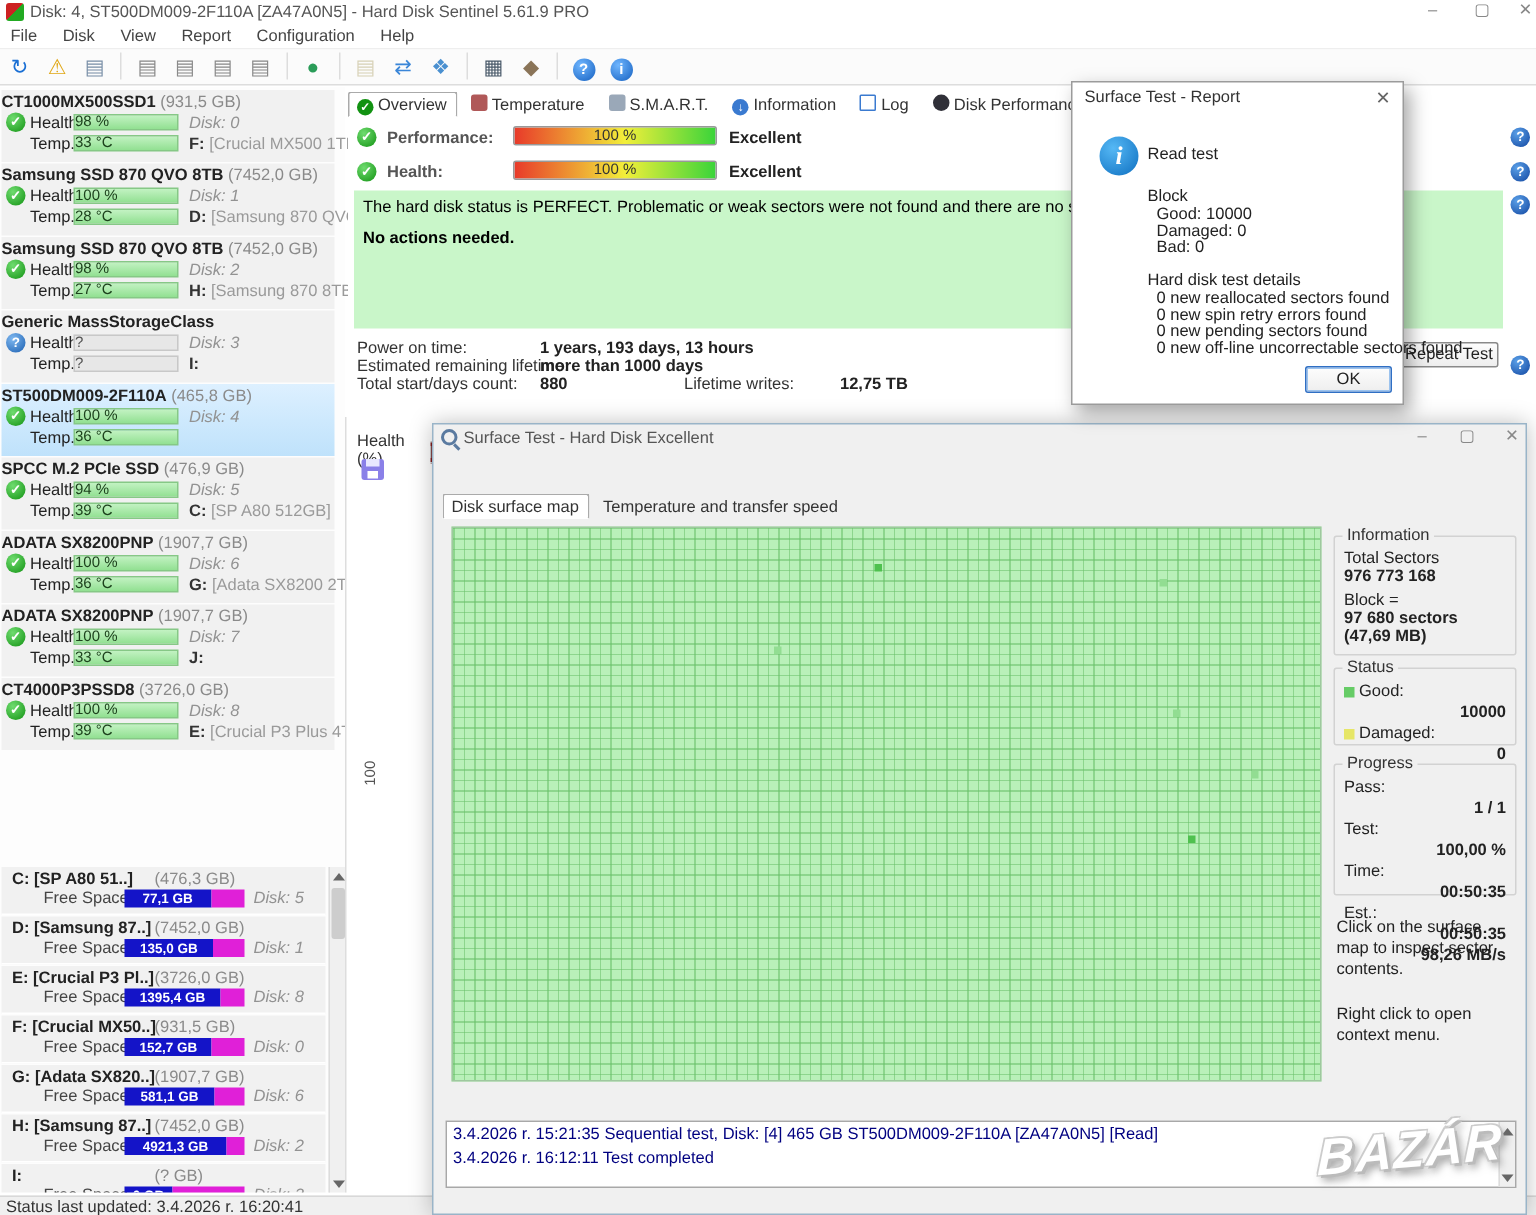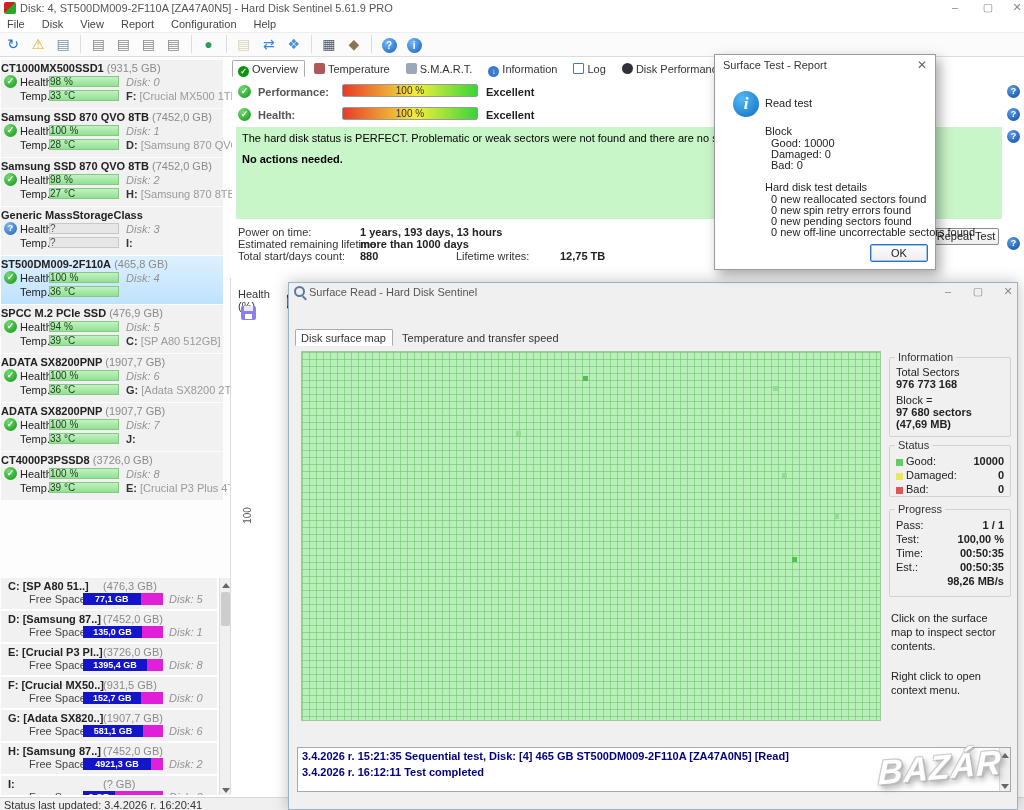--- a/index.html
+++ b/index.html
@@ -99,26 +99,26 @@
   #stop-btn { left:584px; top:4px; width:62px; height:18px; color:#9a9a9a; line-height:16px; border-color:#b8b8b8; }
   #close-btn { left:652px; top:4px; width:62px; height:18px; line-height:16px; border:1px solid #4a4a4a; }
   #surf-tabs { position:absolute; left:6px; top:46px; height:17px; }
   .map { position:absolute; left:12px; top:68px; width:580px; height:370px; background:#b9f0b9; border:1px solid #9fc89f;
          background-image:repeating-linear-gradient(to right, rgba(105,192,105,.55) 0 1px, transparent 1px 7px),
                           repeating-linear-gradient(to bottom, rgba(105,192,105,.55) 0 1px, transparent 1px 7px); }
   .dot { position:absolute; width:5px; height:5px; }
   .groupbox { position:absolute; left:600px; width:122px; border:1px solid #d2d2d2; border-radius:2px; background:#f0f0f0; }
   .gb-title { position:absolute; left:5px; top:-7px; background:#f0f0f0; padding:0 3px; color:#333; }
   .gb-body { padding:8px 6px 5px 6px; }
-  .gb-row { display:flex; justify-content:space-between; line-height:14px; }
+  .gb-row { display:flex; justify-content:space-between; line-height:14px;flex-direction:column; }
   .gb-row b { text-align:right; }
   .sq { display:inline-block; width:7px; height:7px; margin-right:3px; vertical-align:-1px; }
   .hint { position:absolute; left:602px; width:118px; color:#222; line-height:14px; }
   #logbox { position:absolute; left:8px; top:464px; width:714px; height:45px; background:#fff; border:1px solid #a8a8a8; overflow:hidden; }
-  .logline { color:#000080; font-weight:bold; line-height:14px; padding:1px 4px; white-space:nowrap; }
+  .logline { color:#000080; font-weight:normal; line-height:14px; padding:1px 4px; white-space:nowrap; }
   #surf-status { position:absolute; left:0; top:514px; width:100%; height:13px; background:#f0f0f0; border-top:1px solid #d8d8d8; }
   #surf-status span { position:absolute; top:1px; color:#333; }
 
   
   #watermark { left:878px; top:748px; z-index:50; font-size:34px; font-weight:bold; font-style:italic; letter-spacing:1px; color:#fff;
                transform:rotate(-5deg) skewX(-6deg);
                text-shadow:2px 2px 0 #bbb, -1px -1px 0 #ccc, 1px -1px 0 #ccc, -1px 1px 0 #ccc, 3px 4px 6px rgba(120,120,120,.8); }
 </style>
 </head>
 <body>
@@ -473,21 +473,21 @@
     <span class="rline" style="top:126px">Hard disk test details</span>
     <span class="rline2" style="top:138px">0 new reallocated sectors found</span>
     <span class="rline2" style="top:149px">0 new spin retry errors found</span>
     <span class="rline2" style="top:160px">0 new pending sectors found</span>
     <span class="rline2" style="top:171px">0 new off-line uncorrectable sectors found</span>
     <span class="btn ok">OK</span>
   </div>
 
   <div id="surface" class="abs">
     <span class="mag-icon"></span>
-    <span class="stitle">Surface Read - Hard Disk Sentinel</span>
+    <span class="stitle">Surface Test - Hard Disk Excellent</span>
     <span class="winctl" style="left:652px;top:2px">–</span>
     <span class="winctl" style="left:682px;top:2px">▢</span>
     <span class="winctl" style="left:712px;top:2px">✕</span>
 
 
     <div id="surf-tabs">
       <span class="tab sel">Disk surface map</span>
       <span class="tab">Temperature and transfer speed</span>
     </div>
 

